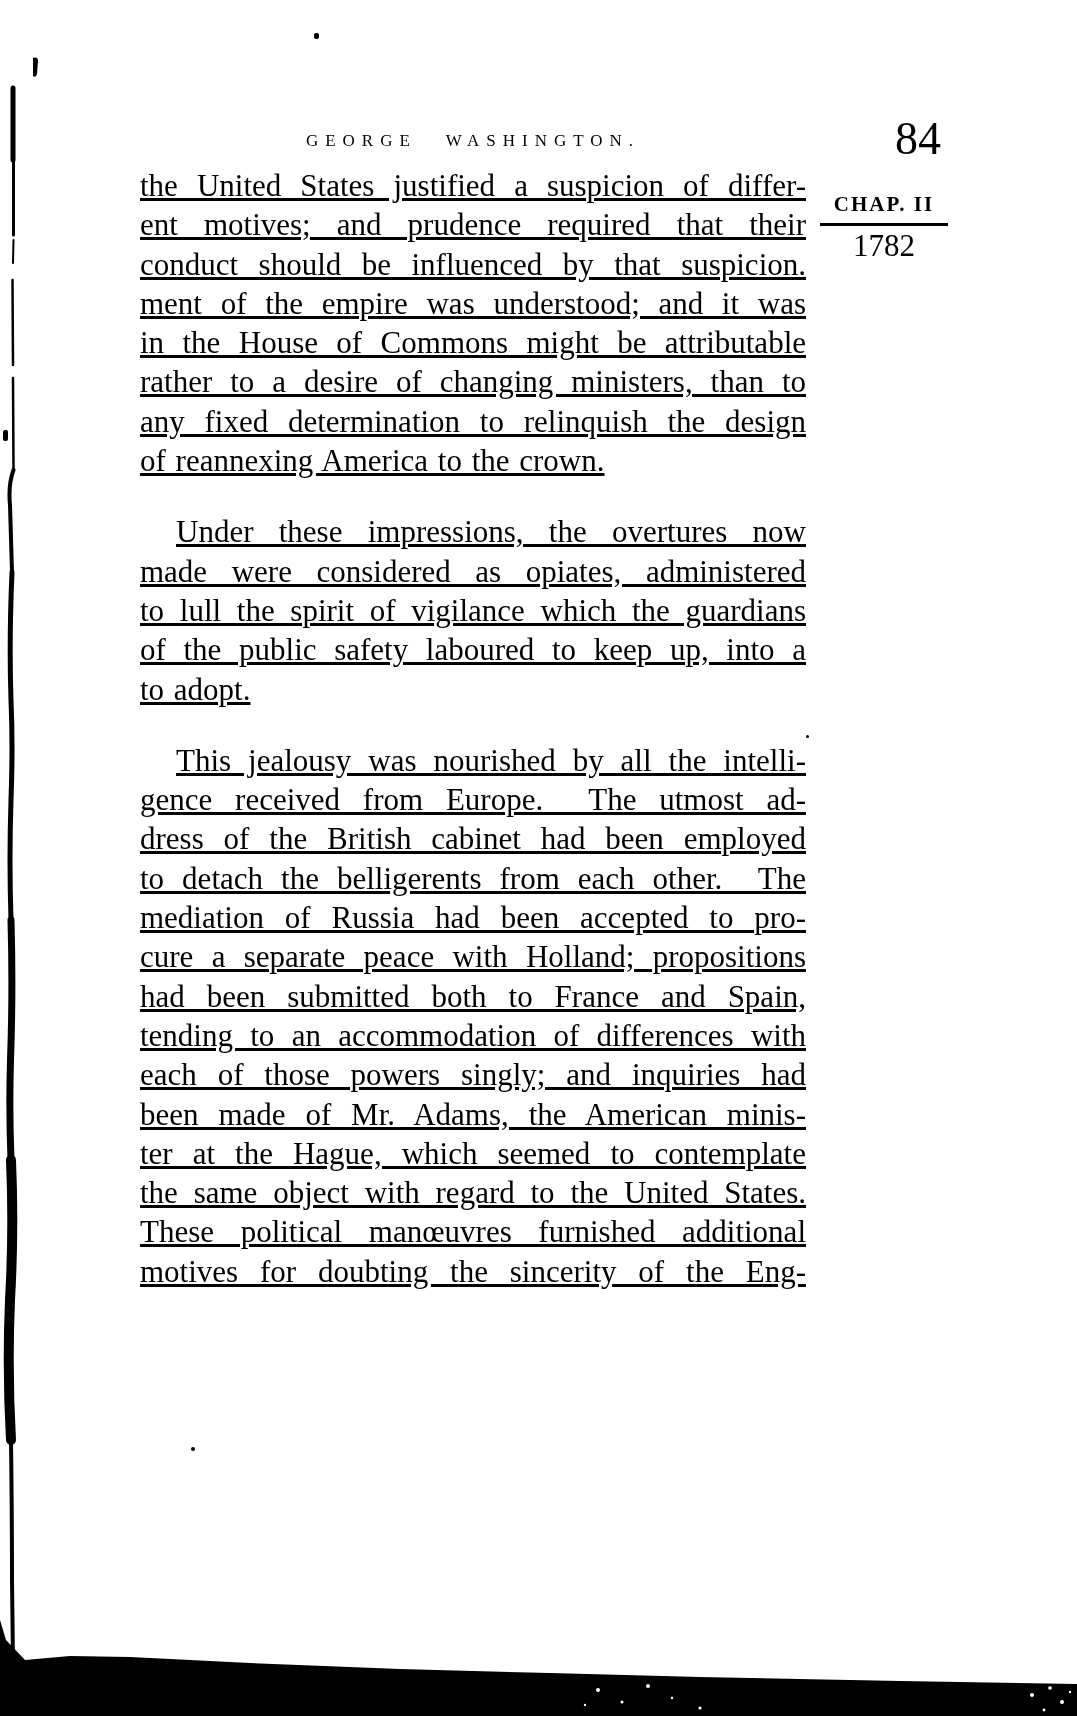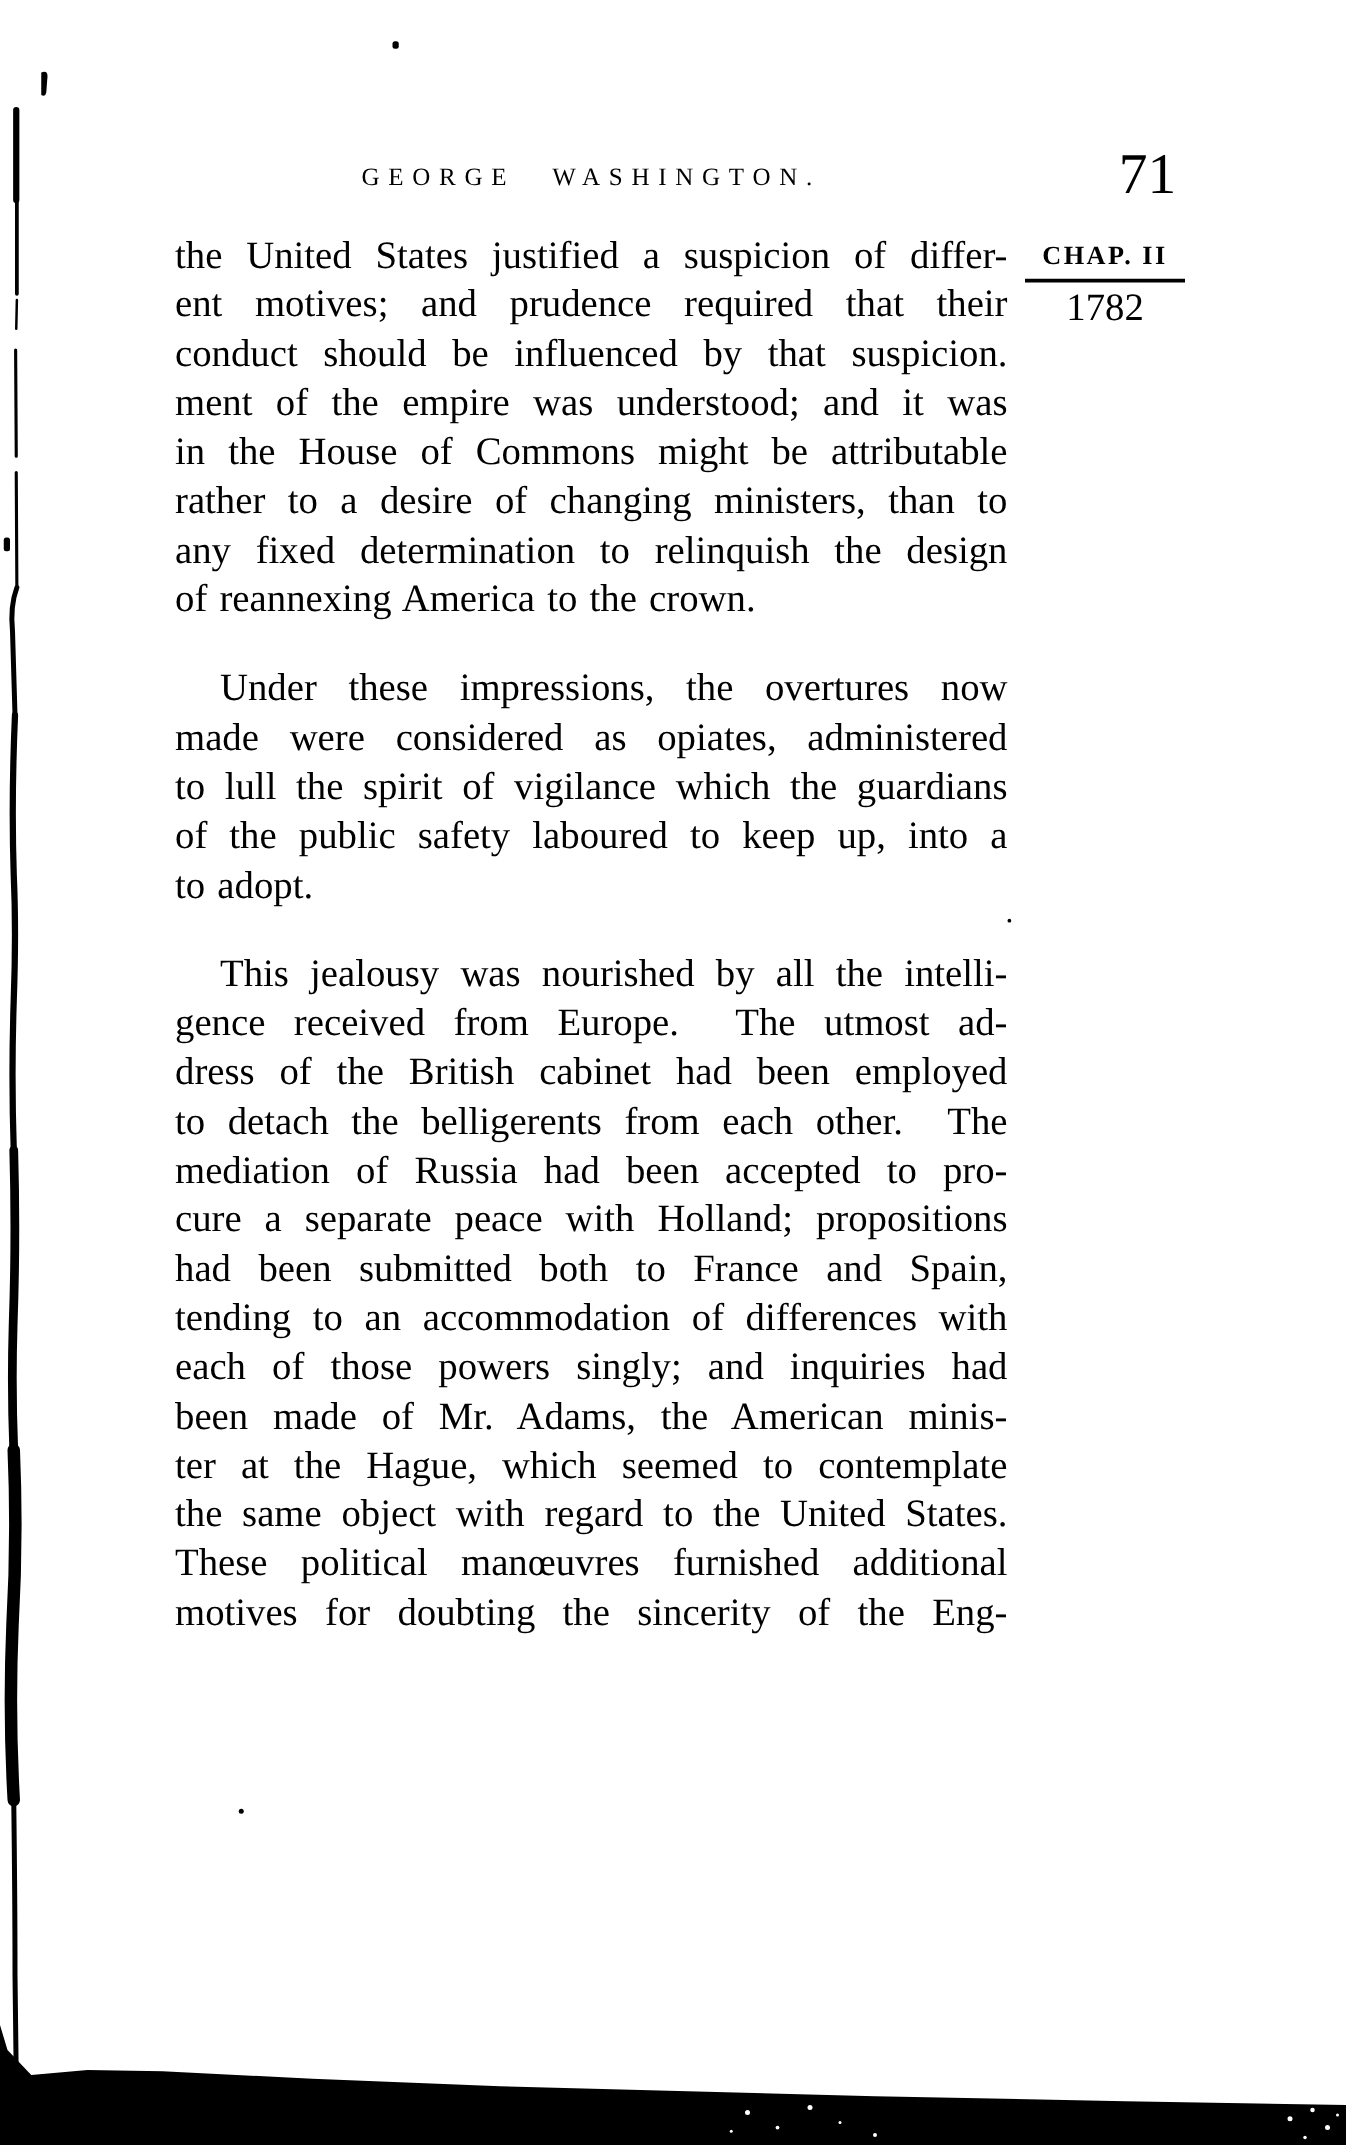--- a/index.html
+++ b/index.html
@@ -11,21 +11,21 @@
     overflow: hidden;
     font-family: "Liberation Serif", "DejaVu Serif", serif;
     color: #000;
   }
 
   
   .running-title {
     position: absolute;
     left: 140px; top: 131px; width: 666px;
     text-align: center;
-    font-size: 20px;
+    font-size: 17px;
     letter-spacing: 7px;
     word-spacing: 18px;
     white-space: nowrap;
   }
   .page-number {
     position: absolute;
     left: 868px; top: 116px; width: 100px;
     text-align: center;
     font-size: 46px;
     line-height: 1;
@@ -48,24 +48,25 @@
     height: 3px;
     background: #000;
   }
   .sidenote .year {
     font-size: 31px;
   }
 
   
   .body-text {
     position: absolute;
-    left: 140px; top: 184px; width: 666px;
+    left: 140px; top: 166px; width: 666px;
     font-size: 31px;
     line-height: 39.3px;
     word-spacing: 2px;
+    text-decoration: underline;
   }
   .line {
     text-align: justify;
     text-align-last: justify;
     white-space: nowrap;
     height: 39.3px;
   }
   .line.end { text-align-last: left; }
   .line.indent { text-indent: 36px; margin-top: 32px; }
   .line.slant { font-style: italic; }
@@ -76,21 +77,21 @@
     left: 0; top: 0;
     pointer-events: none;
   }
 </style>
 </head>
 <body>
 
 <div class="page">
 
   <div class="running-title">GEORGE WASHINGTON.</div>
-  <div class="page-number">71</div>
+  <div class="page-number">84</div>
 
   <div class="sidenote">
     <div class="chap">CHAP. II</div>
     <div class="rule"></div>
     <div class="year">1782</div>
   </div>
 
   <div class="body-text">
 
     <div>

